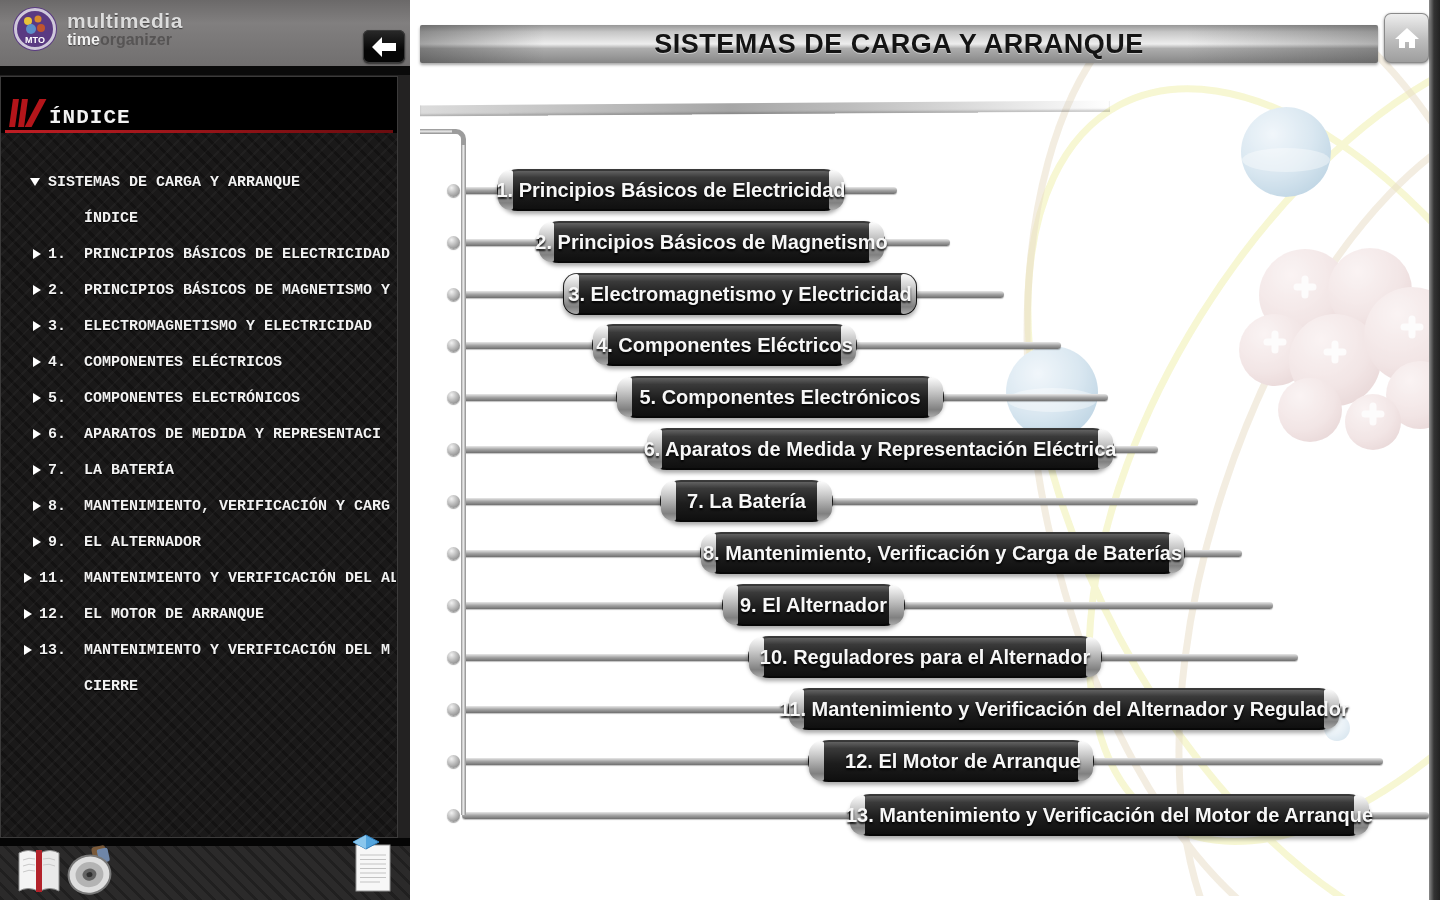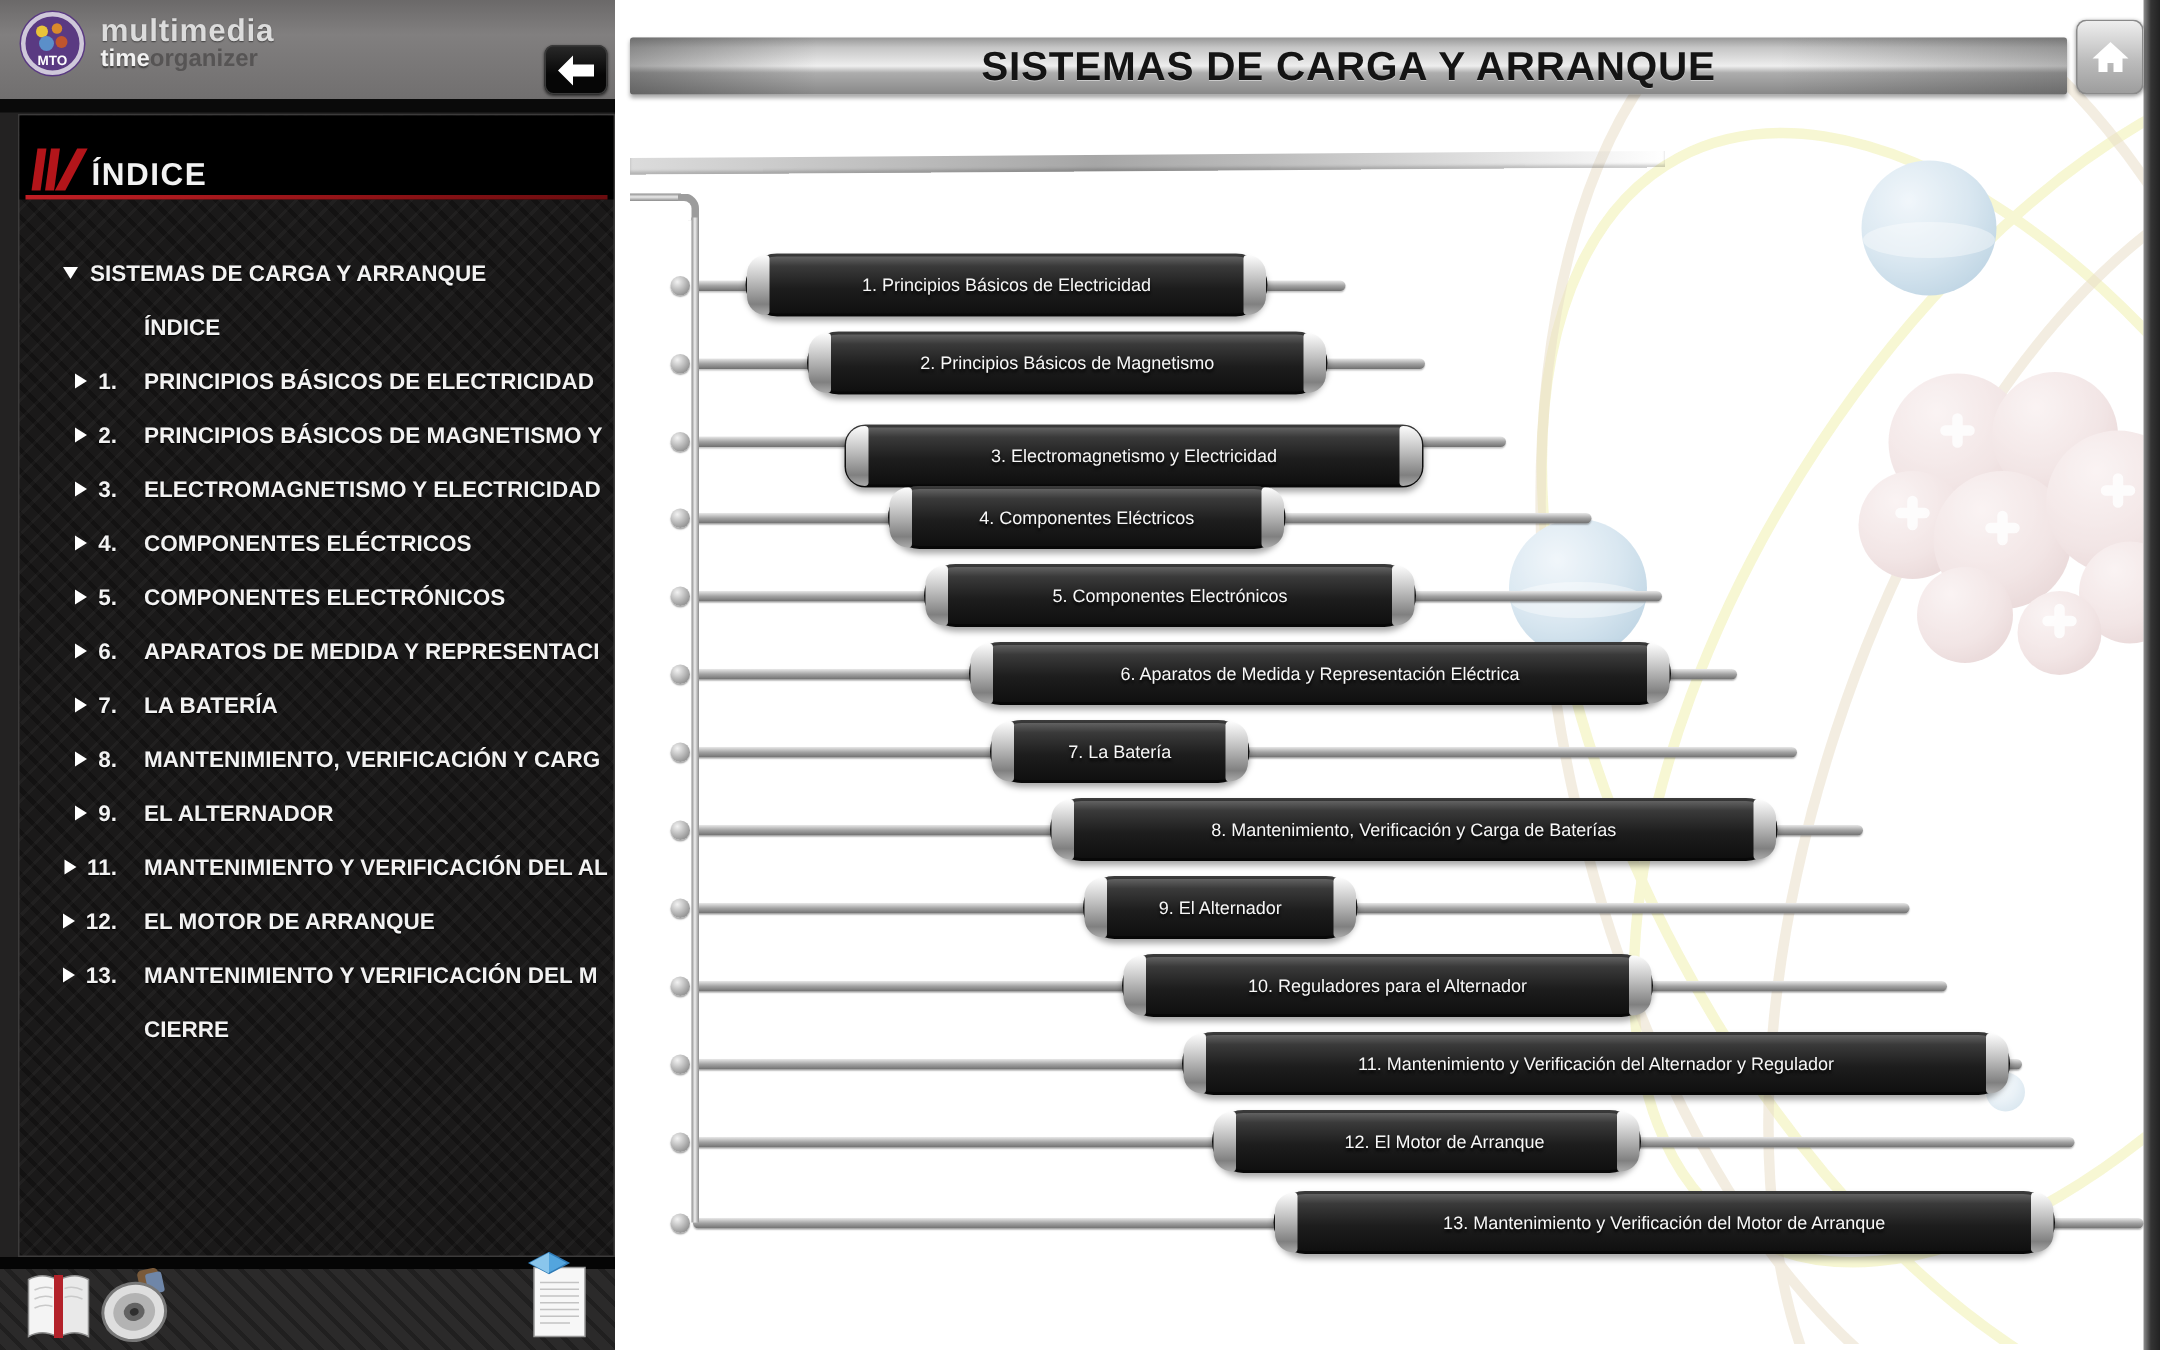--- a/index.html
+++ b/index.html
@@ -16,26 +16,26 @@
   .logo-text{line-height:1;}
   .logo-l1{font-size:21px;font-weight:bold;color:#dcdcdc;text-shadow:0 1px 1px rgba(0,0,0,.5);letter-spacing:.5px;}
   .logo-l2{font-size:16px;margin-top:1px;}
   .logo-l2 .b{font-weight:bold;color:#f1f1f1;text-shadow:0 1px 1px rgba(0,0,0,.5);}
   .logo-l2 .lt{color:#565454;font-weight:bold;}
   .back-btn{position:absolute;right:5px;top:30px;width:42px;height:33px;border-radius:6px;
     background:linear-gradient(180deg,#2a2a2a,#060606 60%);
     box-shadow:0 1px 2px rgba(0,0,0,.6), inset 0 0 0 1px #3a3a3a;
     display:flex;align-items:center;justify-content:center;cursor:pointer;}
 
-  .index-panel{position:absolute;left:12px;top:76px;width:398px;height:762px;
+  .index-panel{position:absolute;left:0;top:76px;width:398px;height:762px;
     background-color:#1a1919;
     background-image:
       repeating-linear-gradient(135deg, rgba(255,255,255,0.03) 0 2px, transparent 2px 9px),
       repeating-linear-gradient(45deg, rgba(0,0,0,0.28) 0 3px, transparent 3px 10px);
-    box-shadow:inset 0 0 0 1px #3c3b3b;}
+    box-shadow:inset 0 0 0 1px #3c3b3b;font-family:Liberation Mono, monospace;}
   .index-head{position:absolute;left:1px;top:1px;right:1px;height:52px;background:#000;
     display:flex;align-items:flex-end;padding-bottom:4px;}
   .index-head-underline{position:absolute;left:4px;right:4px;bottom:0;height:3px;
     background:linear-gradient(90deg,#c01e24,#8e1216 60%,#6a0c0f);}
   .stripes{display:flex;align-items:flex-end;margin-left:10px;margin-bottom:2px;height:28px;}
   .stripes i{display:block;background:#b3151a;}
   .stripes i:nth-child(1){width:6px;height:28px;transform:skewX(-8deg);margin-right:3px;}
   .stripes i:nth-child(2){width:6px;height:28px;transform:skewX(-8deg);margin-right:2px;}
   .stripes i:nth-child(3){width:7px;height:28px;transform:skewX(-28deg);margin-left:4px;}
   .index-title{color:#f2f2f2;font-size:21px;font-weight:bold;letter-spacing:1px;margin-left:10px;
@@ -102,21 +102,21 @@
     background:radial-gradient(circle at 35% 30%,#f2f2f2,#9a9a9a 70%,#7a7a7a);
     box-shadow:0 1px 1px rgba(0,0,0,.35);}
   .pill{position:absolute;height:42px;border-radius:21px;z-index:3;cursor:pointer;
     background:linear-gradient(180deg,#6e6e6e 0%,#3a3a3a 20%,#1d1d1d 55%,#0e0e0e 100%);
     box-shadow:0 3px 4px rgba(0,0,0,.35), inset 0 0 0 2px rgba(0,0,0,.45);
     display:flex;align-items:center;justify-content:center;}
   .pill::before,.pill::after{content:"";position:absolute;top:1px;bottom:1px;width:15px;z-index:1;
     background:linear-gradient(180deg,#fdfdfd,#c2c2c2 40%,#808080 82%,#ababab);}
   .pill::before{left:1px;border-radius:20px 4px 4px 20px;}
   .pill::after{right:1px;border-radius:4px 20px 20px 4px;}
-  .pill .txt{position:relative;z-index:2;color:#f7f7f7;font-size:12px;font-weight:normal;
+  .pill .txt{position:relative;z-index:2;color:#f7f7f7;font-size:20px;font-weight:bold;
     white-space:nowrap;padding:0 20px;text-shadow:0 2px 2px rgba(0,0,0,.9);}
 </style>
 </head>
 <body>
 
 <div class="sidebar">
   <div class="side-header">
     <div class="logo">
       <svg width="46" height="46" viewBox="0 0 46 46">
         <circle cx="23" cy="23" r="22" fill="#5a3a82"></circle>
@@ -365,21 +365,21 @@
     <div class="node" style="left: 37px; top: 236px;"></div>
     <div class="pill" style="left: 128px; top: 221px; width: 347px;">
       <span class="txt">2. Principios Básicos de Magnetismo</span>
     </div>
   </div>
 
   <div>
     <div class="rod rod-left" style="left: 52px; top: 291px; width: 111px;"></div>
     <div class="rod rod-right" style="left: 493px; top: 291px; width: 101px;"></div>
     <div class="node" style="left: 37px; top: 288px;"></div>
-    <div class="pill" style="left: 153px; top: 283px; width: 386px; border-radius: 14px;">
+    <div class="pill" style="left: 153px; top: 273px; width: 354px; border-radius: 14px;">
       <span class="txt">3. Electromagnetismo y Electricidad</span>
     </div>
   </div>
 
   <div>
     <div class="rod rod-left" style="left: 52px; top: 342px; width: 140px;"></div>
     <div class="rod rod-right" style="left: 437px; top: 342px; width: 214px;"></div>
     <div class="node" style="left: 37px; top: 339px;"></div>
     <div class="pill" style="left: 182px; top: 324px; width: 265px;">
       <span class="txt">4. Componentes Eléctricos</span>

